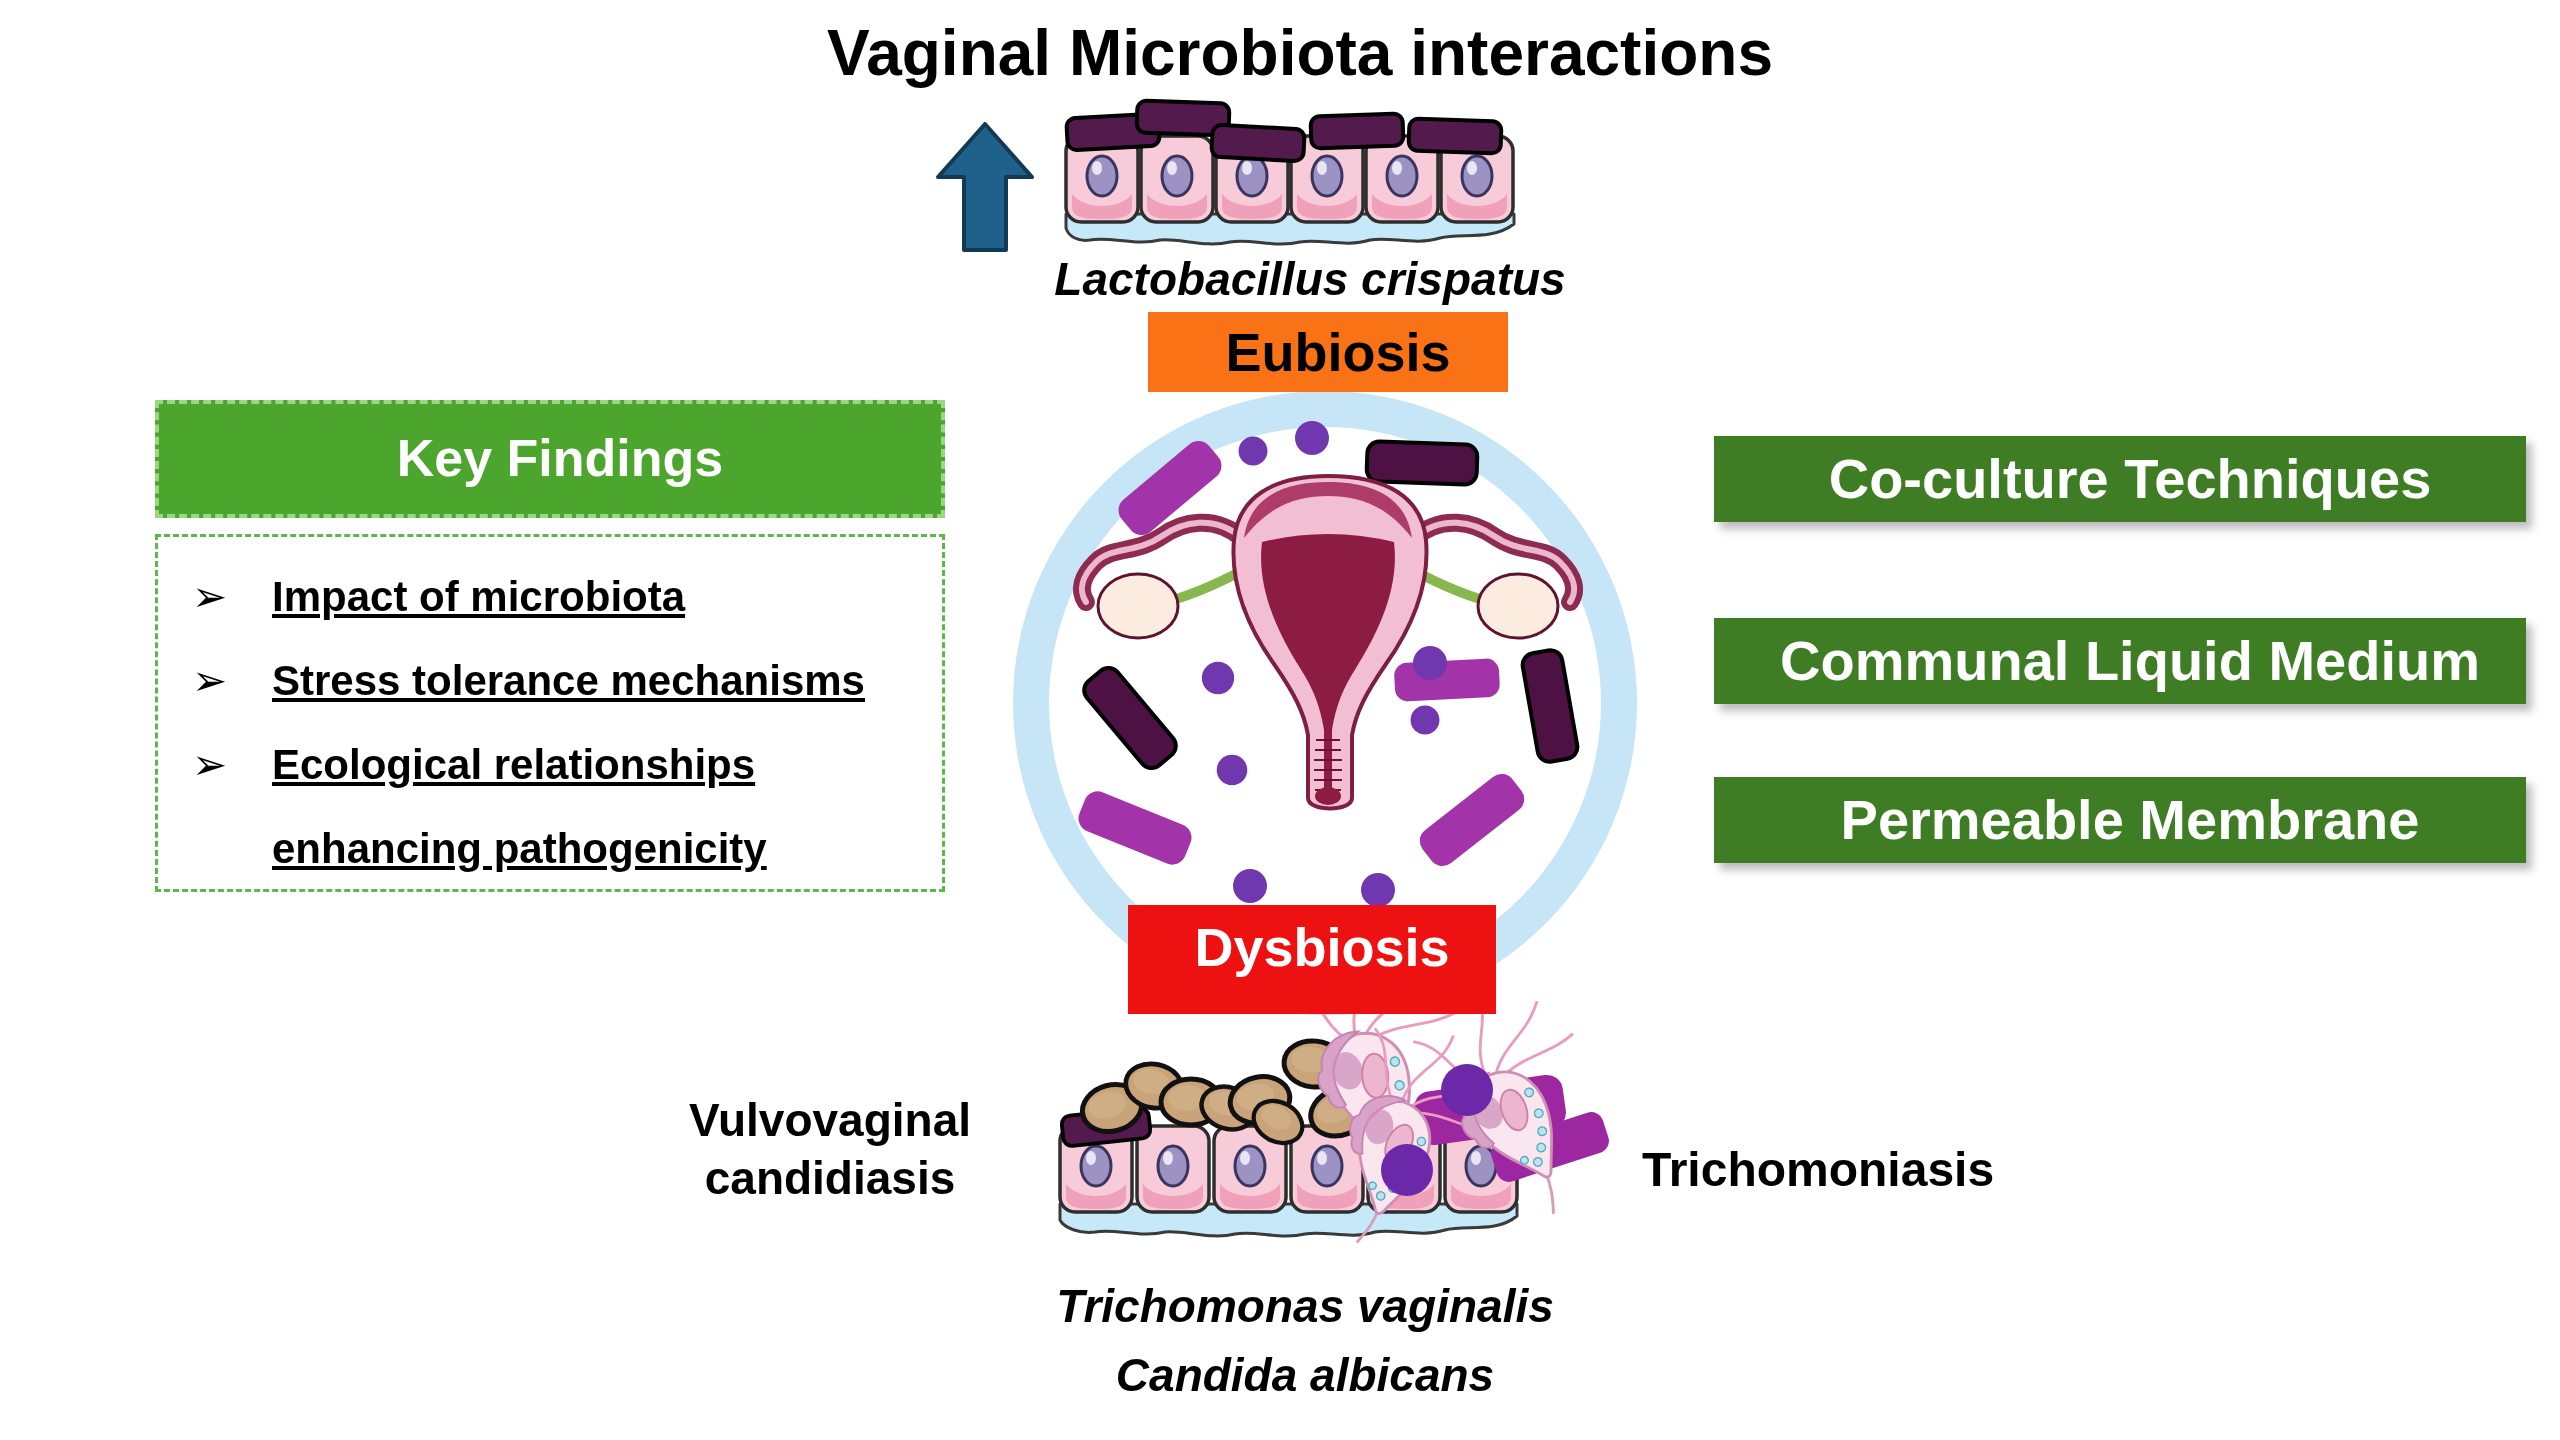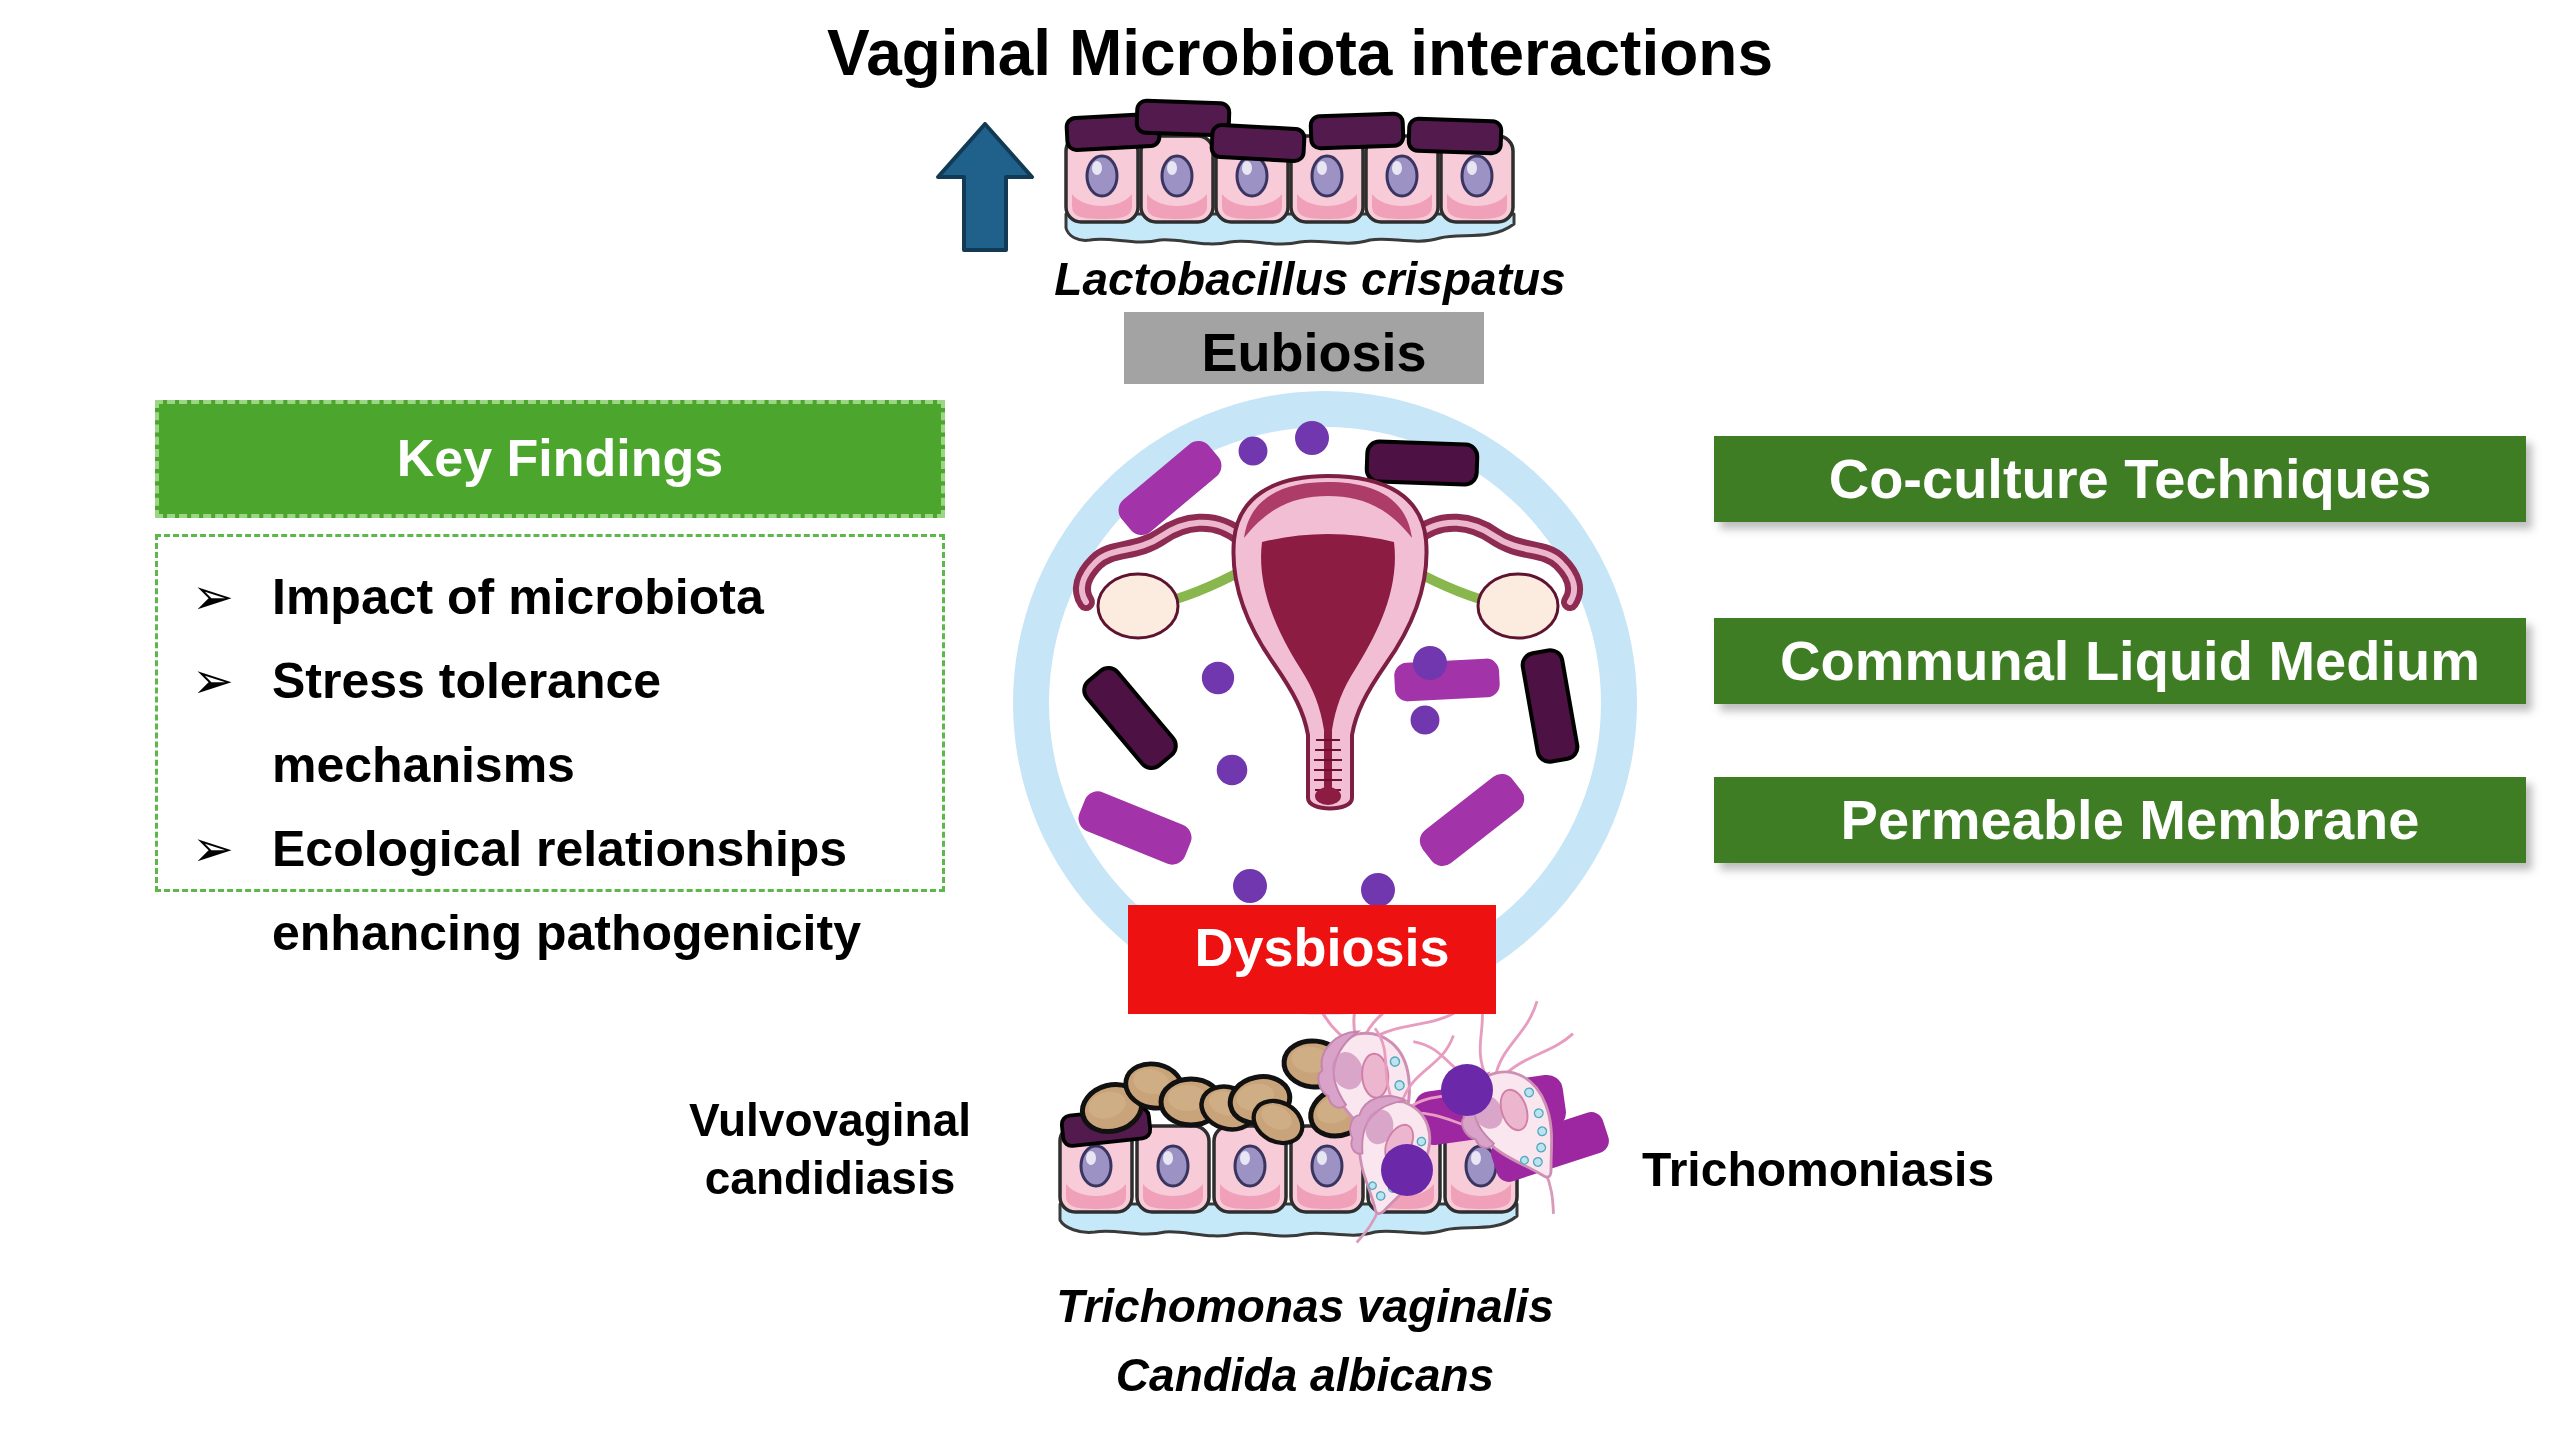--- a/index.html
+++ b/index.html
@@ -2,31 +2,31 @@
 <html><head>
 <meta charset="utf-8">
 <style>
   html,body{margin:0;padding:0;background:#fff;}
   .canvas{position:relative;width:2560px;height:1440px;background:#ffffff;overflow:hidden;
           font-family:"Liberation Sans", sans-serif;color:#000;}
   .abs{position:absolute;padding-left:20px;}
   .page-title{left:0;top:16px;width:2560px;text-align:center;font-size:64px;font-weight:700;}
   .species-top{left:1020px;top:252px;width:540px;text-align:center;font-size:46px;font-weight:700;font-style:italic;z-index:5;}
   .state-box{z-index:6;text-align:center;font-weight:700;font-size:54px;}
-  .eubiosis-box{left:1124px;top:312px;width:340px;height:72px;line-height:80px;background:#a3a3a3;color:#000;}
+  .eubiosis-box{left:1148px;top:312px;width:340px;height:80px;line-height:80px;background:#f97316;color:#000;}
   .dysbiosis-box{left:1128px;top:905px;width:348px;height:109px;line-height:85px;background:#EE1111;color:#fff;}
   .circle-wrap{left:990px;top:388px;width:630px;height:630px;z-index:1;}
   .topstrip{left:1040px;top:98px;width:460px;height:150px;z-index:4;}
   .arrow-wrap{left:916px;top:122px;width:98px;height:130px;z-index:4;}
   .bottomstrip{left:1030px;top:1000px;width:560px;height:245px;z-index:4;}
   .kf-header{left:155px;top:400px;width:790px;height:118px;background:#4CA62E;border:4px dashed #9AD683;
              box-sizing:border-box;color:#fff;font-size:52px;font-weight:700;text-align:center;line-height:108px;}
   .kf-list{left:155px;top:534px;width:790px;height:358px;border:3px dashed #5CB949;box-sizing:border-box;background:#fff;}
   .kf-list ul{list-style:none;margin:0;padding:18px 14px 0 14px;}
-  .kf-list li{font-size:50px;font-weight:700;line-height:84px;padding-left:80px;text-indent:-80px;}
+  .kf-list li{font-size:42px;font-weight:700;line-height:84px;padding-left:80px;text-indent:-80px;text-decoration:underline;}
   .kf-bullet{display:inline-block;width:80px;text-indent:0;font-weight:400;}
   .method-box{left:1680px;width:792px;height:86px;background:#3E7D23;color:#fff;font-size:56px;font-weight:700;
               text-align:center;line-height:86px;box-shadow:6px 7px 8px rgba(110,110,110,0.45);margin-left:34px;}
   .m1{top:436px;} .m2{top:618px;} .m3{top:777px;}
   .disease-left{left:640px;top:1092px;width:340px;text-align:center;font-size:46px;font-weight:700;line-height:1.25;z-index:5;}
   .disease-right{left:1622px;top:1142px;width:460px;font-size:48px;font-weight:700;z-index:5;}
   .species-bottom{left:1005px;top:1272px;width:560px;text-align:center;font-size:46px;font-weight:700;font-style:italic;line-height:1.5;z-index:5;}
   svg{display:block;}
 </style>
 </head>

